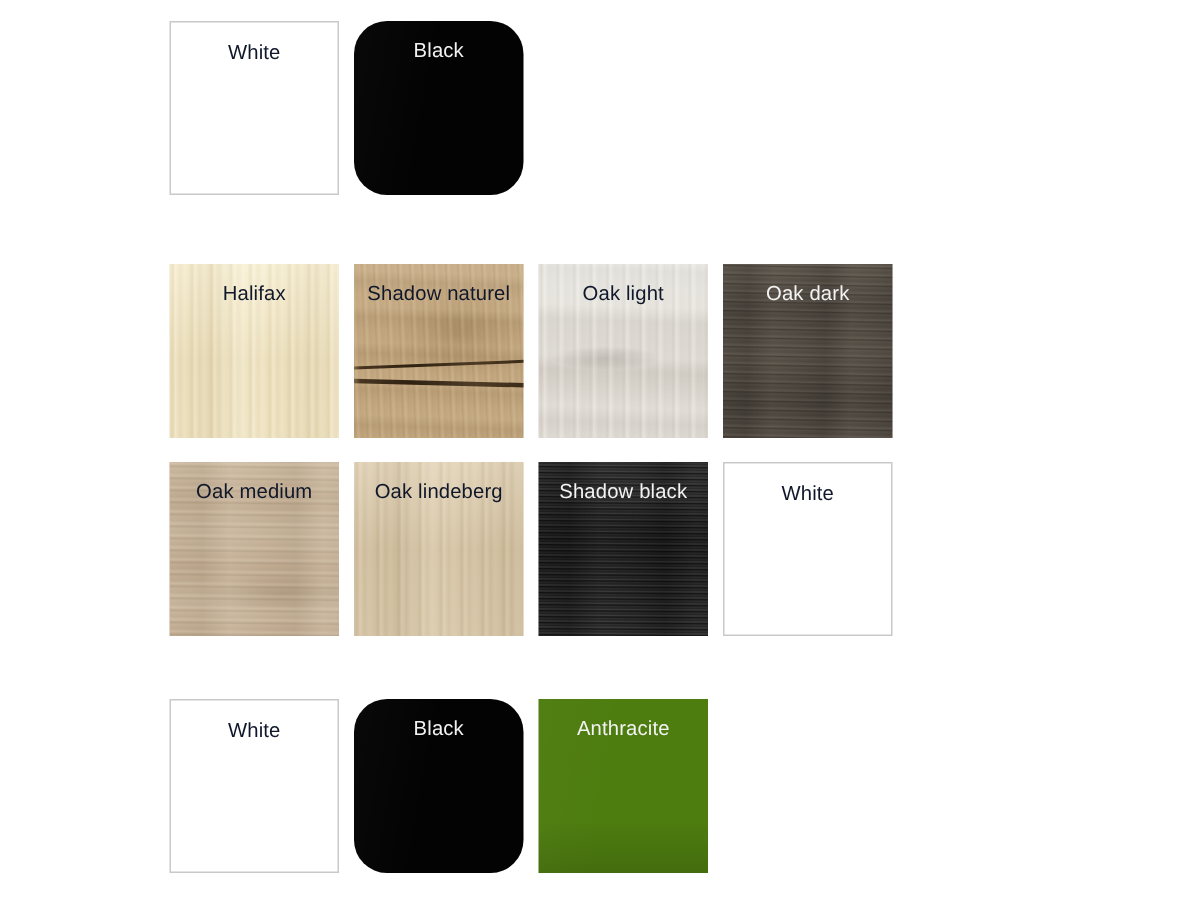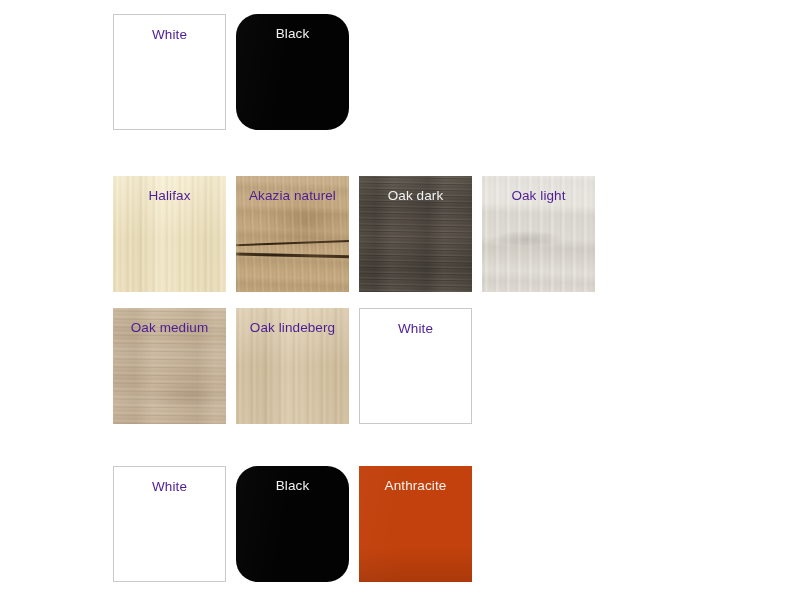--- a/index.html
+++ b/index.html
@@ -47,36 +47,36 @@
     top: 12px;
     text-align: center;
     font-size: 13.5px;
     line-height: 16px;
     letter-spacing: 0.1px;
     z-index: 5;
     pointer-events: none;
     white-space: nowrap;
   }
 
-  .label-dark { color: #4c1d95; }
+  .label-dark { color: #0f172a; }
   .label-light { color: #f2f2f2; }
 
   .tex {
     position: absolute;
     left: 0; top: 0; right: 0; bottom: 0;
   }
 
   
   .s-white {
     background: #ffffff;
     border: 1px solid #c9c9c9;
   }
   .s-black { background: #030303; border-radius: 22px; }
   .s-shadow { background: #333333; }
-  .s-anthracite { background: #c2410c; }
+  .s-anthracite { background: #4d7c0f; }
 
   .s-black .tex,
   .s-shadow .tex,
   .s-anthracite .tex {
     background-image:
       linear-gradient(100deg, rgba(255,255,255,0.025) 0%, rgba(255,255,255,0) 45%),
       linear-gradient(0deg, rgba(0,0,0,0.12) 0%, rgba(0,0,0,0) 30%);
   }
 
   
@@ -268,41 +268,45 @@
 
   <div class="swatch-row" style="left:113px; top:176px;">
     <div class="swatch s-akazia">
       <div class="tex"></div>
       <div class="swatch-label label-dark">Halifax</div>
     </div>
     <div class="swatch s-halifax">
       <div class="tex"></div>
       <div class="crack1"></div>
       <div class="crack2"></div>
-      <div class="swatch-label label-dark">Akazia naturel</div>
+      <div class="swatch-label label-dark">Shadow naturel</div>
+    </div>
+    <div class="swatch s-oaklight">
+      <div class="tex"></div>
+      <div class="swatch-label label-dark">Oak light</div>
     </div>
     <div class="swatch s-oakdark">
       <div class="tex"></div>
       <div class="swatch-label label-light">Oak dark</div>
-    </div>
-    <div class="swatch s-oaklight">
-      <div class="tex"></div>
-      <div class="swatch-label label-dark">Oak light</div>
     </div>
   </div>
 
   <div class="swatch-row" style="left:113px; top:308px;">
     <div class="swatch s-oakmedium">
       <div class="tex"></div>
       <div class="swatch-label label-dark">Oak medium</div>
     </div>
     <div class="swatch s-oaklindeberg">
       <div class="tex"></div>
       <div class="swatch-label label-dark">Oak lindeberg</div>
     </div>
+    <div class="swatch s-shadowblack">
+      <div class="tex"></div>
+      <div class="swatch-label label-light">Shadow black</div>
+    </div>
     <div class="swatch s-white">
       <div class="tex"></div>
       <div class="swatch-label label-dark">White</div>
     </div>
   </div>
 
   <div class="swatch-row" style="left:113px; top:466px;">
     <div class="swatch s-white">
       <div class="tex"></div>
       <div class="swatch-label label-dark">White</div>

